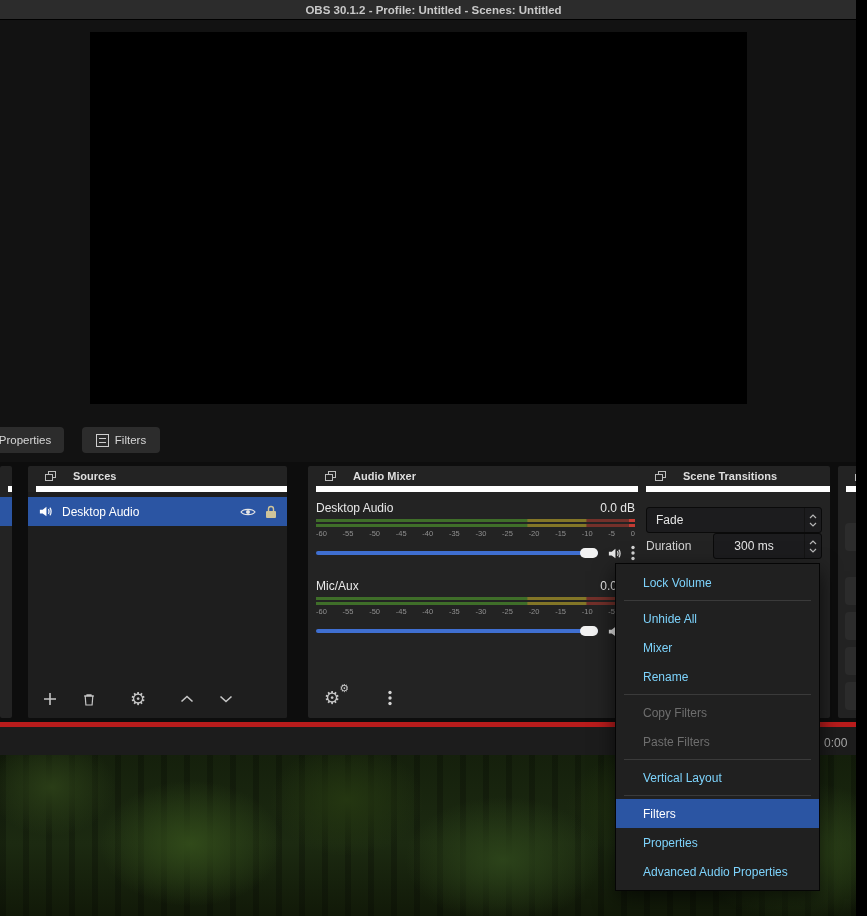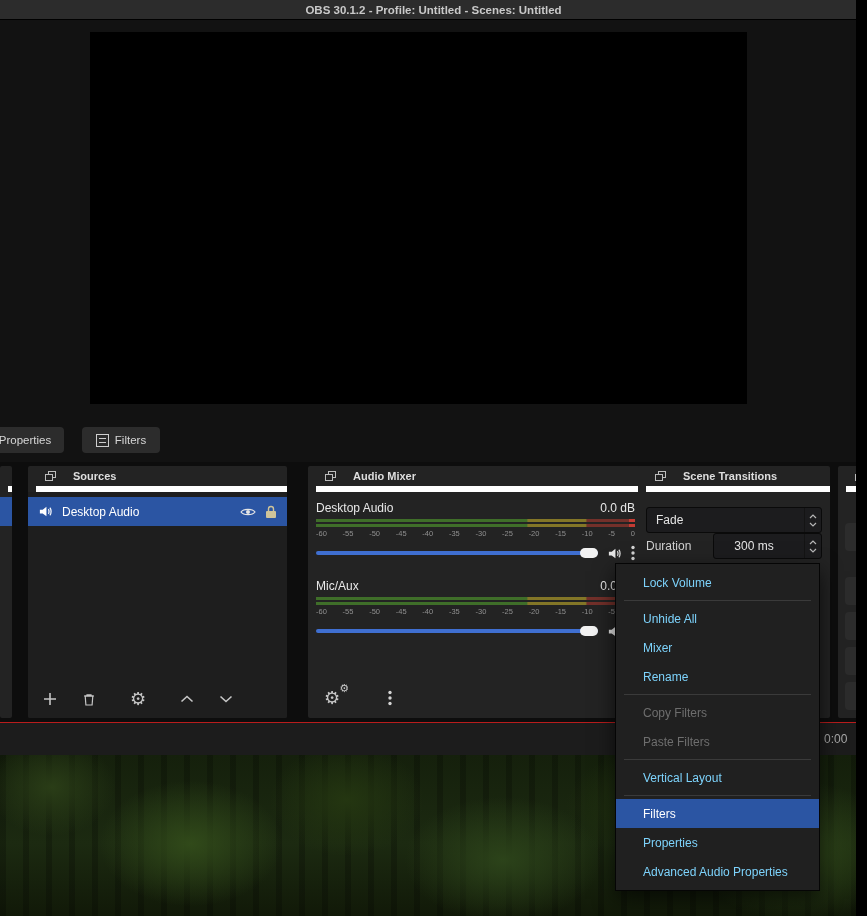--- a/index.html
+++ b/index.html
@@ -88,21 +88,21 @@
     align-items:center; justify-content:center; gap:3px; border-left:1px solid #141414; }
   .duration-row { display:flex; align-items:center; gap:22px; }
   .duration-label { font-size:12px; color:#d0d0d0; }
   .spin { flex:1; padding-left:20px; }
 
   
   .ctrl-btn { position:absolute; left:7px; width:34px; height:28px; background:#2c2c2c; border-radius:4px; }
   .ctrl-1{top:31px}.ctrl-2{top:85px}.ctrl-3{top:120px}.ctrl-4{top:155px}.ctrl-5{top:190px}
 
   .statusbar { position:absolute; left:0; top:722px; width:100%; height:33px; background:#1c1c1c;
-    border-top:1px solid #b91c1c; }
+    border-top:5px solid #b91c1c; }
   .status-time { position:absolute; left:824px; top:9px; font-size:12px; color:#a8a8a8; }
 
   
   .context-menu { position:absolute; left:615px; top:563px; width:205px; background:#202020;
     border:1px solid #050505; box-shadow:0 8px 20px rgba(0,0,0,0.65); padding:4px 0; z-index:50; }
   .menu-item { height:29px; display:flex; align-items:center; padding:0 12px 0 27px;
     font-size:12px; color:#7dd3fc; white-space:nowrap; }
   .menu-item.disabled { color:#6e6e6e; }
   .menu-item.selected { background:var(--selection); color:#fff; }
   .menu-sep { height:1px; background:#3a3a3a; margin:3px 8px; }

